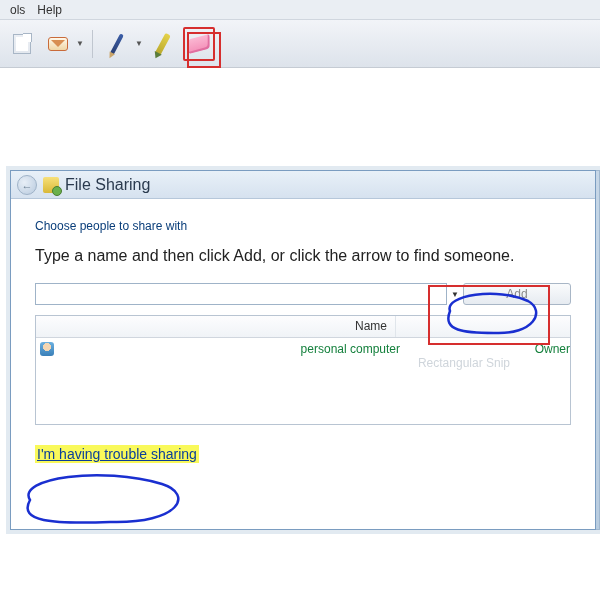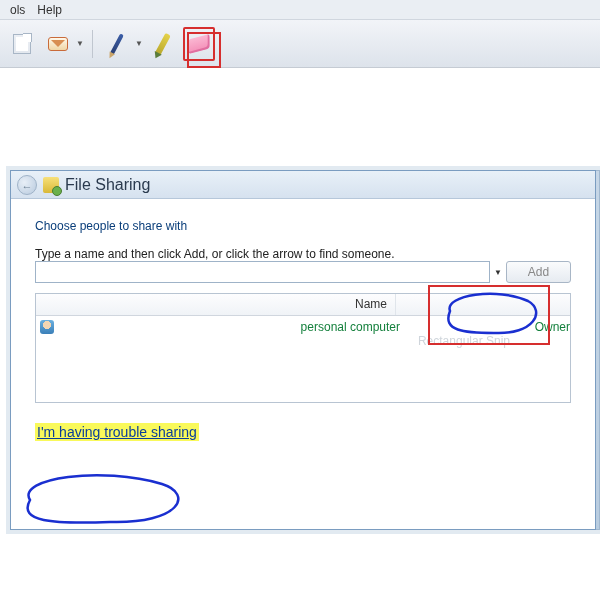--- a/index.html
+++ b/index.html
@@ -139,37 +139,37 @@
   }
   .fs-icon::after {
     content:""; position:absolute; right:-3px; bottom:-3px;
     width:8px; height:8px; background:#6ab04c; border-radius:50%;
     border:1px solid #4a7d33;
   }
   .dlg-title { font-size: 16px; color: #2a3a4e; }
 
   .dlg-body { padding: 20px 24px 8px; position: relative; }
   .dlg-h1 { color: #0a3e7a; font-size: 12px; font-weight: normal; margin-bottom: 14px; }
-  .dlg-sub { font-size: 12px; color: #222; }
+  .dlg-sub { font-size: 16px; color: #222; margin-bottom: 18px; }
 
   .input-row { display: flex; align-items: center; margin-bottom: 10px; }
   .name-input {
     flex: 1;
     height: 22px;
     border: 1px solid #9fb3c8;
     padding: 2px 4px;
     font-size: 12px;
   }
   .name-caret {
     width: 16px; height: 22px;
     display:flex; align-items:center; justify-content:center;
     font-size: 8px; color:#333;
   }
   .add-btn {
-    width: 65px; height: 22px;
+    width: 108px; height: 22px;
     background: linear-gradient(#fafbfc,#e6ebf1);
     border: 1px solid #a8b6c6;
     border-radius: 3px;
     color: #888;
     font-size: 12px;
     display:flex;align-items:center;justify-content:center;
   }
 
   .grid {
     border: 1px solid #b8c4d2;

